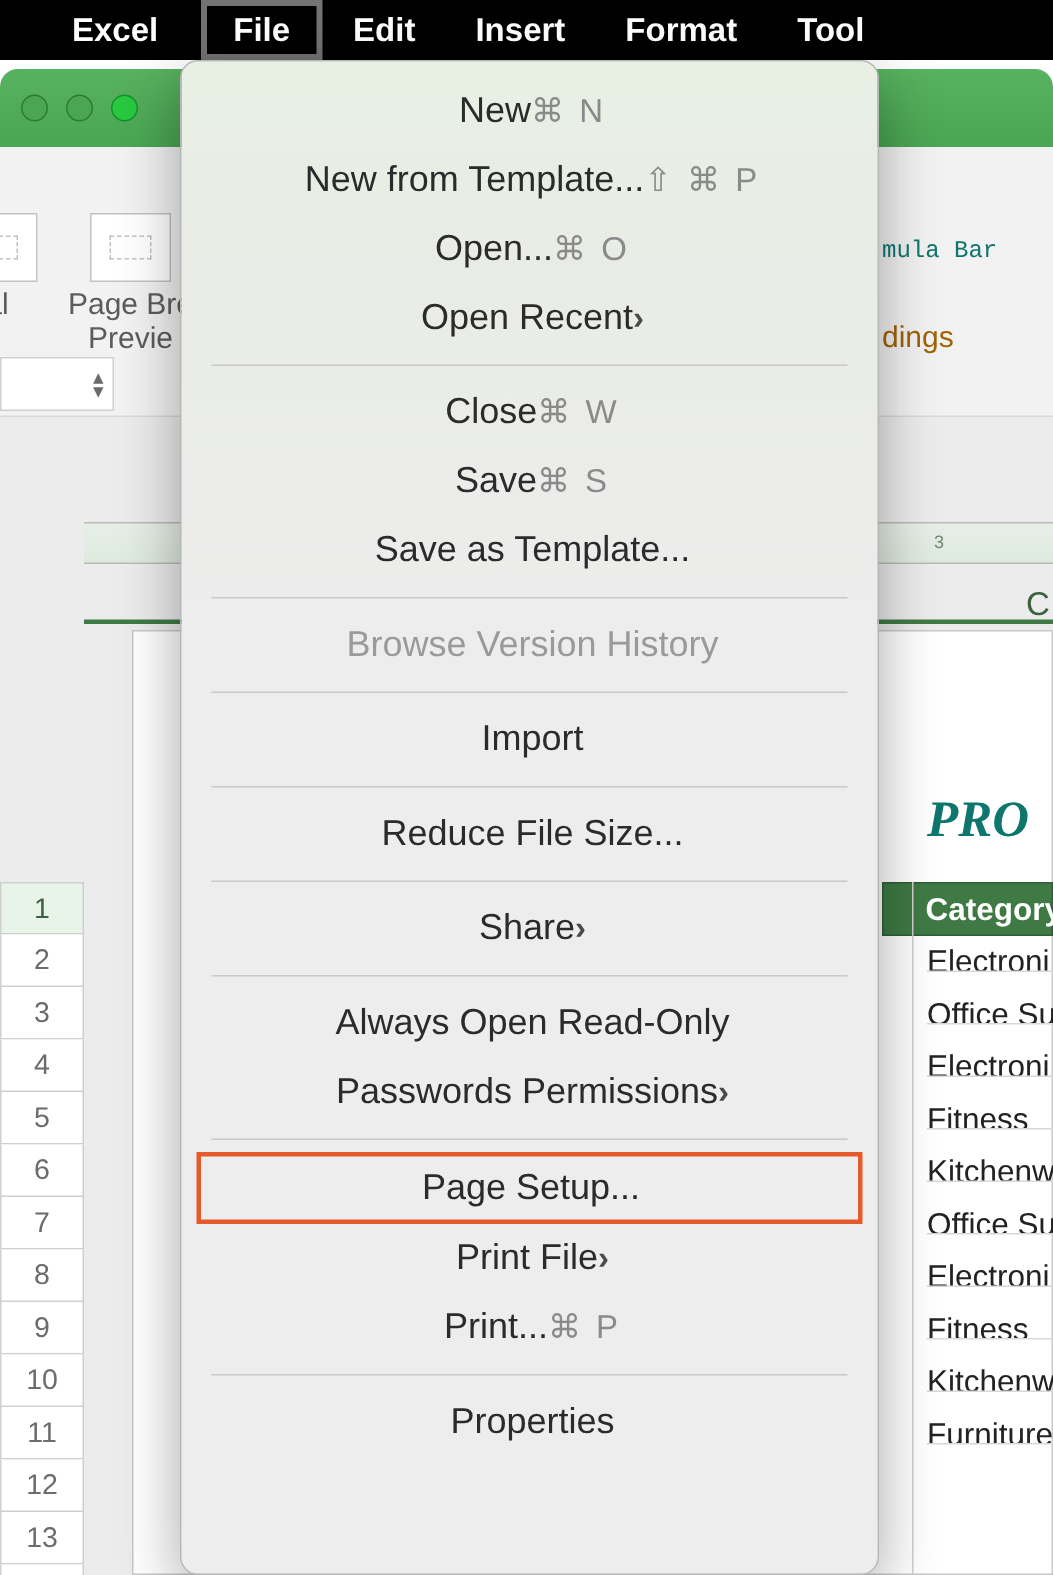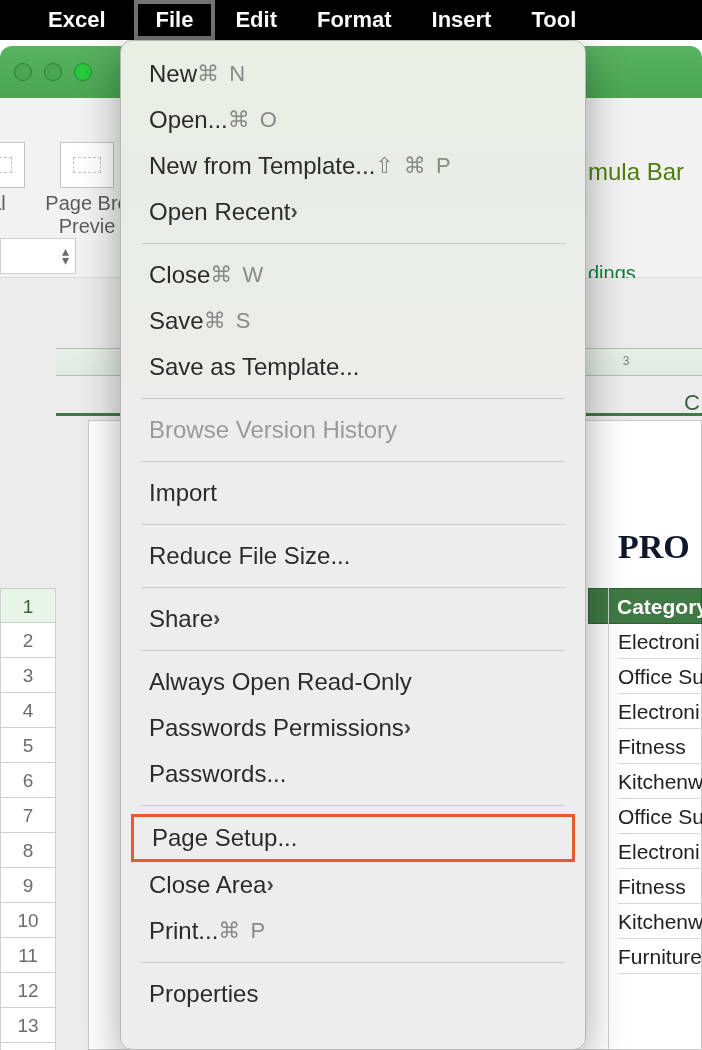--- a/index.html
+++ b/index.html
@@ -31,72 +31,72 @@
   .ribbon-icon { width:54px; height:46px; margin:0 auto 4px; border:1px solid #c2c2c2; background:#fff; position:relative;}
   .ribbon-icon::before,.ribbon-icon::after{content:"";position:absolute;background:#c9c9c9;}
   .grid-icon::before{left:12px;right:12px;top:14px;bottom:14px;border:1px dashed #c2c2c2;background:transparent;}
   .ribbon-text { font-size:20px; color:#5c5c5c; }
 
   .name-box { position:absolute; left:0; top:140px; width:76px; height:36px; border:1px solid #cfcfcf; background:#fff; display:flex; align-items:center; justify-content:flex-end; padding-right:6px;}
   .name-box .stepper { display:flex; flex-direction:column; line-height:9px; font-size:14px; color:#6b6b6b;}
   .row-headers { position:absolute; top:316px; left:0; width:56px;}
   .row-head { height:35px; border:1px solid #cfcfcf; border-top:none; background:#fff; text-align:center; font-size:19px; color:#6c6c6c; line-height:35px;}
   .row-head.first { border-top:1px solid #cfcfcf; background:#e8f4e8; color:#3c6140;}
-  .cat-cell { position:absolute; left:618px; right:0; height:35px; font-size:21px; color:#222; line-height:35px; padding-left:0; border-bottom:1px solid #d8d8d8; white-space:nowrap; overflow:hidden;}
+  .cat-cell { position:absolute; left:618px; right:0; height:24px; font-size:21px; color:#222; line-height:35px; padding-left:0; border-bottom:1px solid #d8d8d8; white-space:nowrap; overflow:hidden;}
 
   
   .dropdown {
     position:absolute; top:40px; left:120px; width:466px; height:1010px;
     background:linear-gradient(#e8f0e4 0%, #e9ece6 14%, #ededed 40%);
     border:1px solid #b7b7b7; border-radius:12px;
     box-shadow:0 12px 40px rgba(0,0,0,.35);
     padding:10px 0;
     overflow:hidden;
   }
-  .menu-item { display:flex; align-items:center; justify-content:flex-start;
+  .menu-item { display:flex; align-items:center; justify-content:center;
     padding:9px 24px 9px 28px; font-size:24px; color:#2b2b2b;}
   .menu-item.disabled { color:#9a9a9a; }
   .menu-item .shortcut { font-size:22px; color:#8a8a8a; letter-spacing:2px; display:flex; align-items:center; gap:3px;}
   .menu-item .chevron { font-size:22px; color:#4a4a4a; font-weight:700;}
   .menu-sep { height:1px; background:#c9c9c9; margin:8px 20px;}
   .menu-hl { border:3px solid #e55b2c; margin:0 10px; padding:7px 16px 7px 18px;}
 
   
   .abs { position:absolute; }
 </style>
 </head>
 <body>
 
 <div class="menubar">
   <div class="mb-item mb-app">Excel</div>
   <div class="mb-item mb-active">File</div>
   <div class="mb-item">Edit</div>
+  <div class="mb-item">Insert</div>
   <div class="mb-item">Format</div>
-  <div class="mb-item">Insert</div>
   <div class="mb-item">Tool</div>
 </div>
 
 <div class="window-strip">
   <div class="traffic"></div>
   <div class="traffic"></div>
   <div class="traffic green"></div>
 </div>
 
 <div class="ribbon-bg">
   <div class="ribbon-group" style="left:-38px; top:44px; width:72px;">
     <div class="ribbon-icon grid-icon"></div>
     <div class="ribbon-text">al</div>
   </div>
   <div class="ribbon-group" style="left:32px; top:44px; width:110px;">
     <div class="ribbon-icon grid-icon"></div>
     <div class="ribbon-text">Page Bre</div>
     <div class="ribbon-text">Previe</div>
   </div>
-  <div class="abs" style="left:588px; top:60px; font-size:24px; color:#4d7c0f;">mula Bar</div>
-  <div class="abs" style="left:588px; top:116px; font-size:20px; color:#15803d;margin-top:48px;">dings</div>
+  <div class="abs" style="left:588px; top:60px; font-size:16px; color:#0f766e;font-family:Liberation Mono, monospace;">mula Bar</div>
+  <div class="abs" style="left:588px; top:116px; font-size:20px; color:#a16207;">dings</div>
 
   <div class="name-box">
     <div class="stepper">
       <span>▴</span>
       <span>▾</span>
     </div>
   </div>
 </div>
 
 <div class="abs" style="top:278px; left:0; right:0; bottom:0; background:#ececec;"></div>
@@ -117,21 +117,21 @@
   <div class="row-head">7</div>
   <div class="row-head">8</div>
   <div class="row-head">9</div>
   <div class="row-head">10</div>
   <div class="row-head">11</div>
   <div class="row-head">12</div>
   <div class="row-head">13</div>
   <div class="row-head">14</div>
 </div>
 
-<div class="abs" style="top:528px; left:618px; font-size:34px; font-weight:800; font-family:Georgia,'Times New Roman',serif; color:#0f172a;">PRO</div>
+<div class="abs" style="top:528px; left:618px; font-size:34px; font-weight:800; font-family:Georgia,'Times New Roman',serif; color:#0f766e;font-style:italic;">PRO</div>
 
 <div class="abs" style="top:588px; left:588px; right:0; height:36px; background:#3f7a45; color:#fff; font-size:21px; font-weight:700; line-height:36px; padding-left:28px; border:1px solid #2f5f34;">Category</div>
 <div class="abs" style="top:588px; bottom:0; left:608px; border-right:1px solid #cfcfcf;"></div>
 
 <div class="cat-cell" style="top:624px;">Electroni</div>
 <div class="cat-cell" style="top:659px;">Office Su</div>
 <div class="cat-cell" style="top:694px;">Electroni</div>
 <div class="cat-cell" style="top:729px;">Fitness</div>
 <div class="cat-cell" style="top:764px;">Kitchenw</div>
 <div class="cat-cell" style="top:799px;">Office Su</div>
@@ -139,28 +139,28 @@
 <div class="cat-cell" style="top:869px;">Fitness</div>
 <div class="cat-cell" style="top:904px;">Kitchenw</div>
 <div class="cat-cell" style="top:939px;">Furniture</div>
 
 <div class="dropdown" id="dropdown">
     <div class="menu-item">
       <span>New</span>
       <span class="shortcut">⌘ N</span>
     </div>
     <div class="menu-item">
+      <span>New from Template...</span>
+      <span class="shortcut">⇧ ⌘ P</span>
+    </div>
+    <div class="menu-item">
       <span>Open...</span>
       <span class="shortcut">⌘ O</span>
     </div>
     <div class="menu-item">
-      <span>New from Template...</span>
-      <span class="shortcut">⇧ ⌘ P</span>
-    </div>
-    <div class="menu-item">
       <span>Open Recent</span>
       <span class="chevron">›</span>
     </div>
     <div class="menu-sep"></div>
     <div class="menu-item">
       <span>Close</span>
       <span class="shortcut">⌘ W</span>
     </div>
     <div class="menu-item">
       <span>Save</span>
@@ -187,29 +187,26 @@
       <span class="chevron">›</span>
     </div>
     <div class="menu-sep"></div>
     <div class="menu-item">
       <span>Always Open Read-Only</span>
     </div>
     <div class="menu-item">
       <span>Passwords Permissions</span>
       <span class="chevron">›</span>
     </div>
-    <div class="menu-item">
-      <span>Passwords...</span>
-    </div>
     <div class="menu-sep"></div>
     <div class="menu-item menu-hl">
       <span>Page Setup...</span>
     </div>
     <div class="menu-item">
-      <span>Close Area</span>
+      <span>Print File</span>
       <span class="chevron">›</span>
     </div>
     <div class="menu-item">
       <span>Print...</span>
       <span class="shortcut">⌘ P</span>
     </div>
     <div class="menu-sep"></div>
     <div class="menu-item">
       <span>Properties</span>
     </div>

